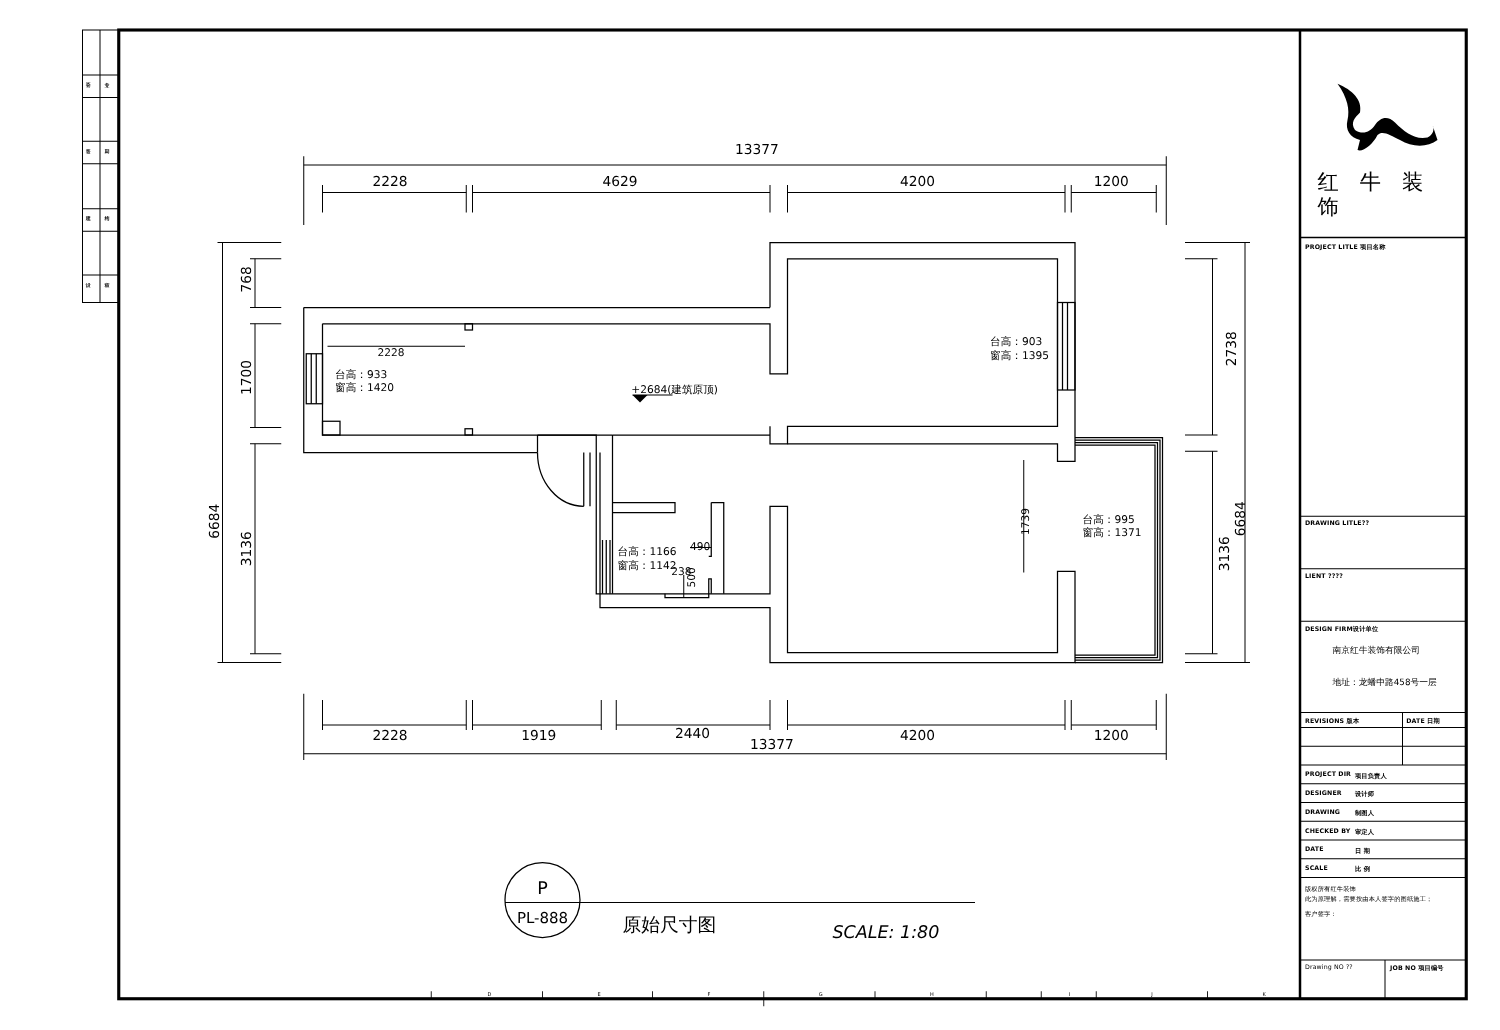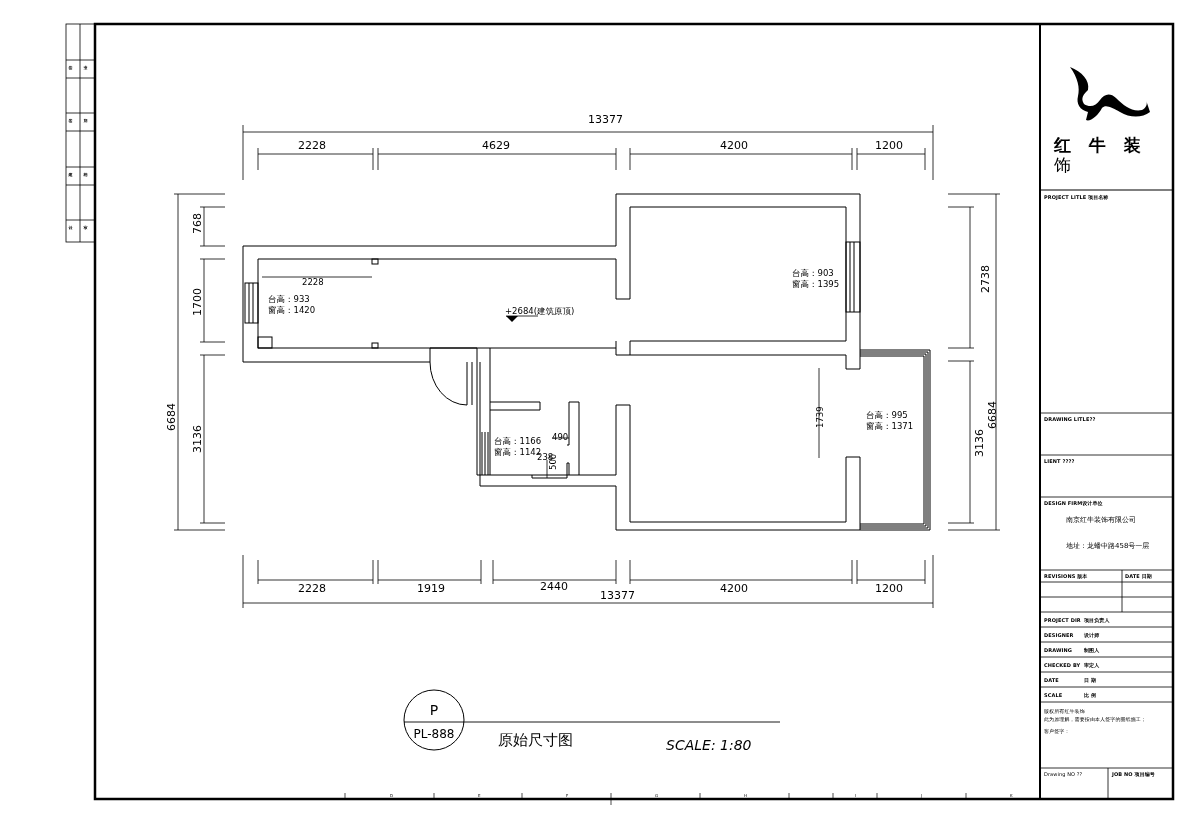--- a/index.html
+++ b/index.html
@@ -240,21 +240,21 @@
       <line x1="1040" y1="702" x2="1173" y2="702"></line>
       <line x1="1040" y1="768" x2="1173" y2="768"></line>
       <line x1="1108" y1="768" x2="1108" y2="799"></line>
     </g>
 
     <g>
       <path d="M1070,67 C1082,72 1090,80 1088,90 C1084,94 1080,98 1084,104 C1090,108 1096,106 1100,100 C1104,94 1110,92 1116,98 C1124,106 1132,112 1142,110 C1146,108 1148,104 1146,100 L1150,112 C1142,118 1130,118 1120,112 C1112,108 1106,104 1102,108 C1098,116 1090,122 1086,120 L1088,112 C1080,110 1076,104 1078,96 C1080,88 1078,78 1070,67 Z" fill="#000"></path>
     </g>
   </svg>
 
-  <div class="abs" style="left:1054px;top:134px;font-size:17px;letter-spacing:2px;white-space:pre;font-weight:bold;">红  牛  装</div>
+  <div class="abs" style="left:1054px;top:134px;font-size:17px;letter-spacing:2px;white-space:pre;">红  牛  装</div>
   <div class="abs" style="left:1054px;top:154px;font-size:17px;">饰</div>
 
   <div class="tb-label" style="left:1044px;top:194px;">PROJECT LITLE 项目名称</div>
   <div class="tb-label" style="left:1044px;top:416px;">DRAWING LITLE??</div>
   <div class="tb-label" style="left:1044px;top:458px;">LIENT ????</div>
   <div class="tb-label" style="left:1044px;top:500px;">DESIGN FIRM设计单位</div>
   <div class="tb-cn" style="left:1066px;top:515px;">南京红牛装饰有限公司</div>
   <div class="tb-cn" style="left:1066px;top:541px;">地址：龙蟠中路458号一层</div>
   <div class="tb-label" style="left:1044px;top:573px;">REVISIONS 版本</div>
   <div class="tb-label" style="left:1125px;top:573px;">DATE 日期</div>

